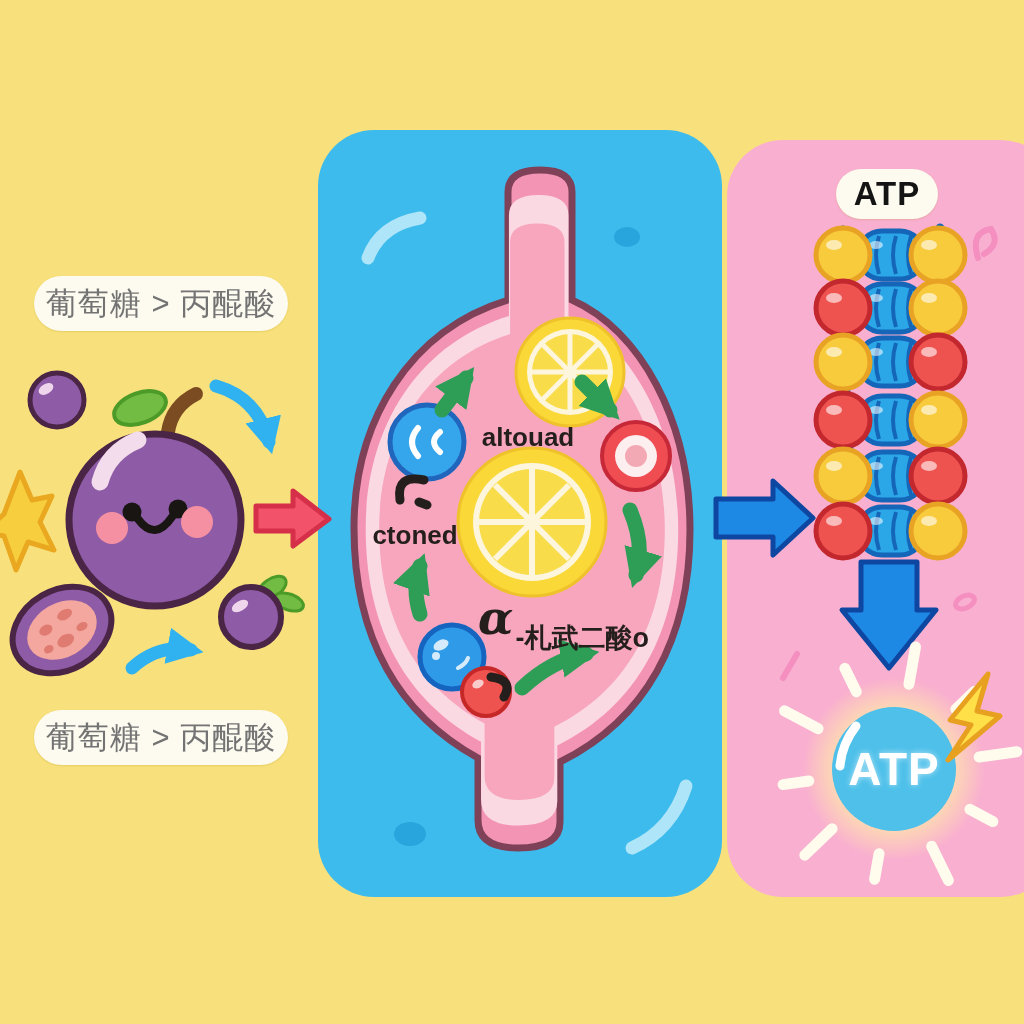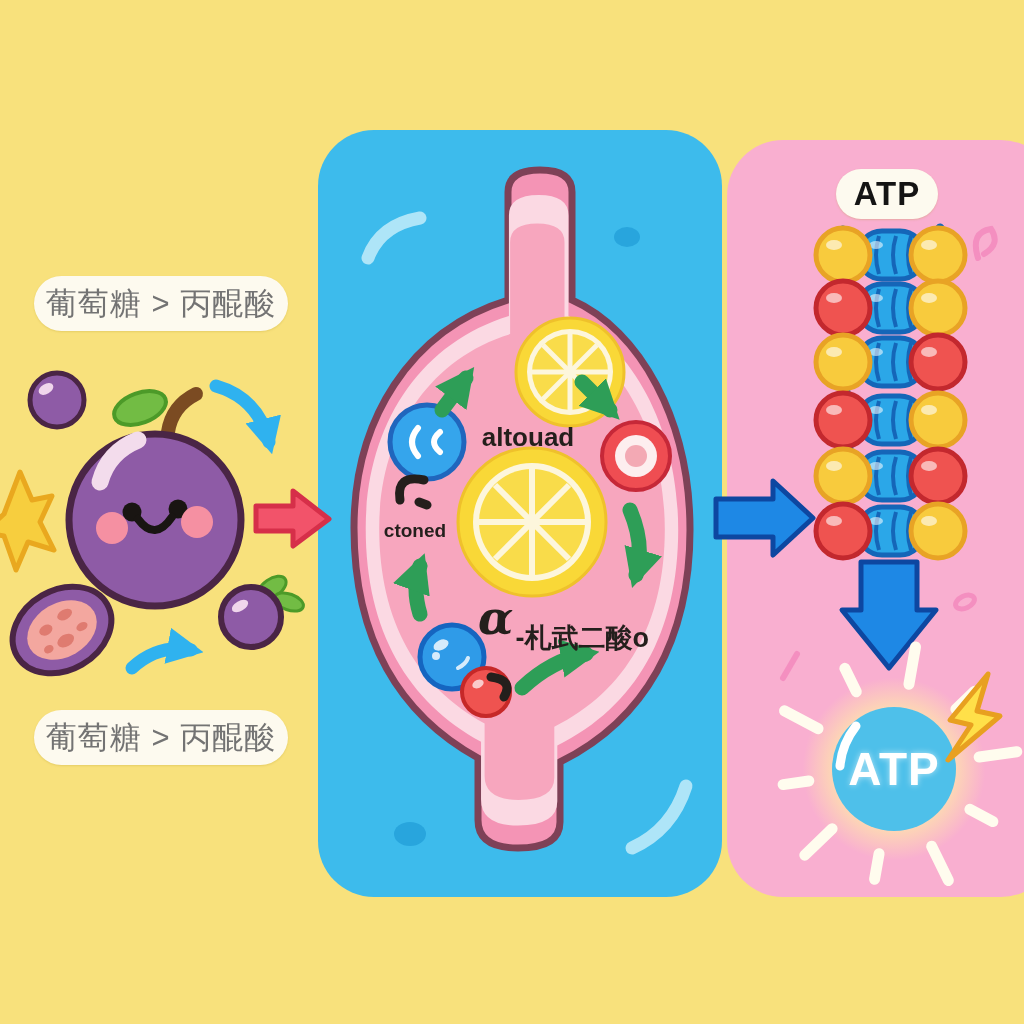--- a/index.html
+++ b/index.html
@@ -17,21 +17,21 @@
        white-space:nowrap;}
   .pill{position:absolute;z-index:9;background:#FDFAEF;border-radius:28px;
         display:flex;align-items:center;justify-content:center;
         box-shadow:0 1px 2px rgba(180,150,40,.25);}
   .pill-left{left:34px;width:254px;height:55px;font-size:31px;}
   .pill-left span{font-weight:normal;color:#737373;letter-spacing:1px;}
   .pill-top{top:276px;} .pill-bottom{top:710px;}
   .pill-atp{left:836px;top:169px;width:102px;height:50px;font-size:33px;}
   .pill-atp span{font-weight:bold;color:#141414;letter-spacing:1px;}
   .lbl-altouad{left:528px;top:422px;transform:translateX(-50%);font-size:26px;}
-  .lbl-ctoned{left:415px;top:520px;transform:translateX(-50%);font-size:19px;}
+  .lbl-ctoned{left:415px;top:520px;transform:translateX(-50%);font-size:26px;}
   .lbl-alpha{left:478px;top:580px;display:flex;align-items:center;}
   .lbl-alpha .alpha{font-family:"DejaVu Serif",serif;font-style:italic;
                     font-weight:bold;font-size:46px;line-height:1;}
   .lbl-alpha .rest{font-size:27px;font-weight:bold;padding-left:2px;margin-top:40px;}
   .lbl-atp-burst{left:894px;top:769px;transform:translate(-50%,-50%);
                  color:#FFFFFF;font-size:46px;letter-spacing:1px;
                  text-shadow:0 0 6px rgba(255,255,255,.6);}
 </style>
 </head>
 <body>

